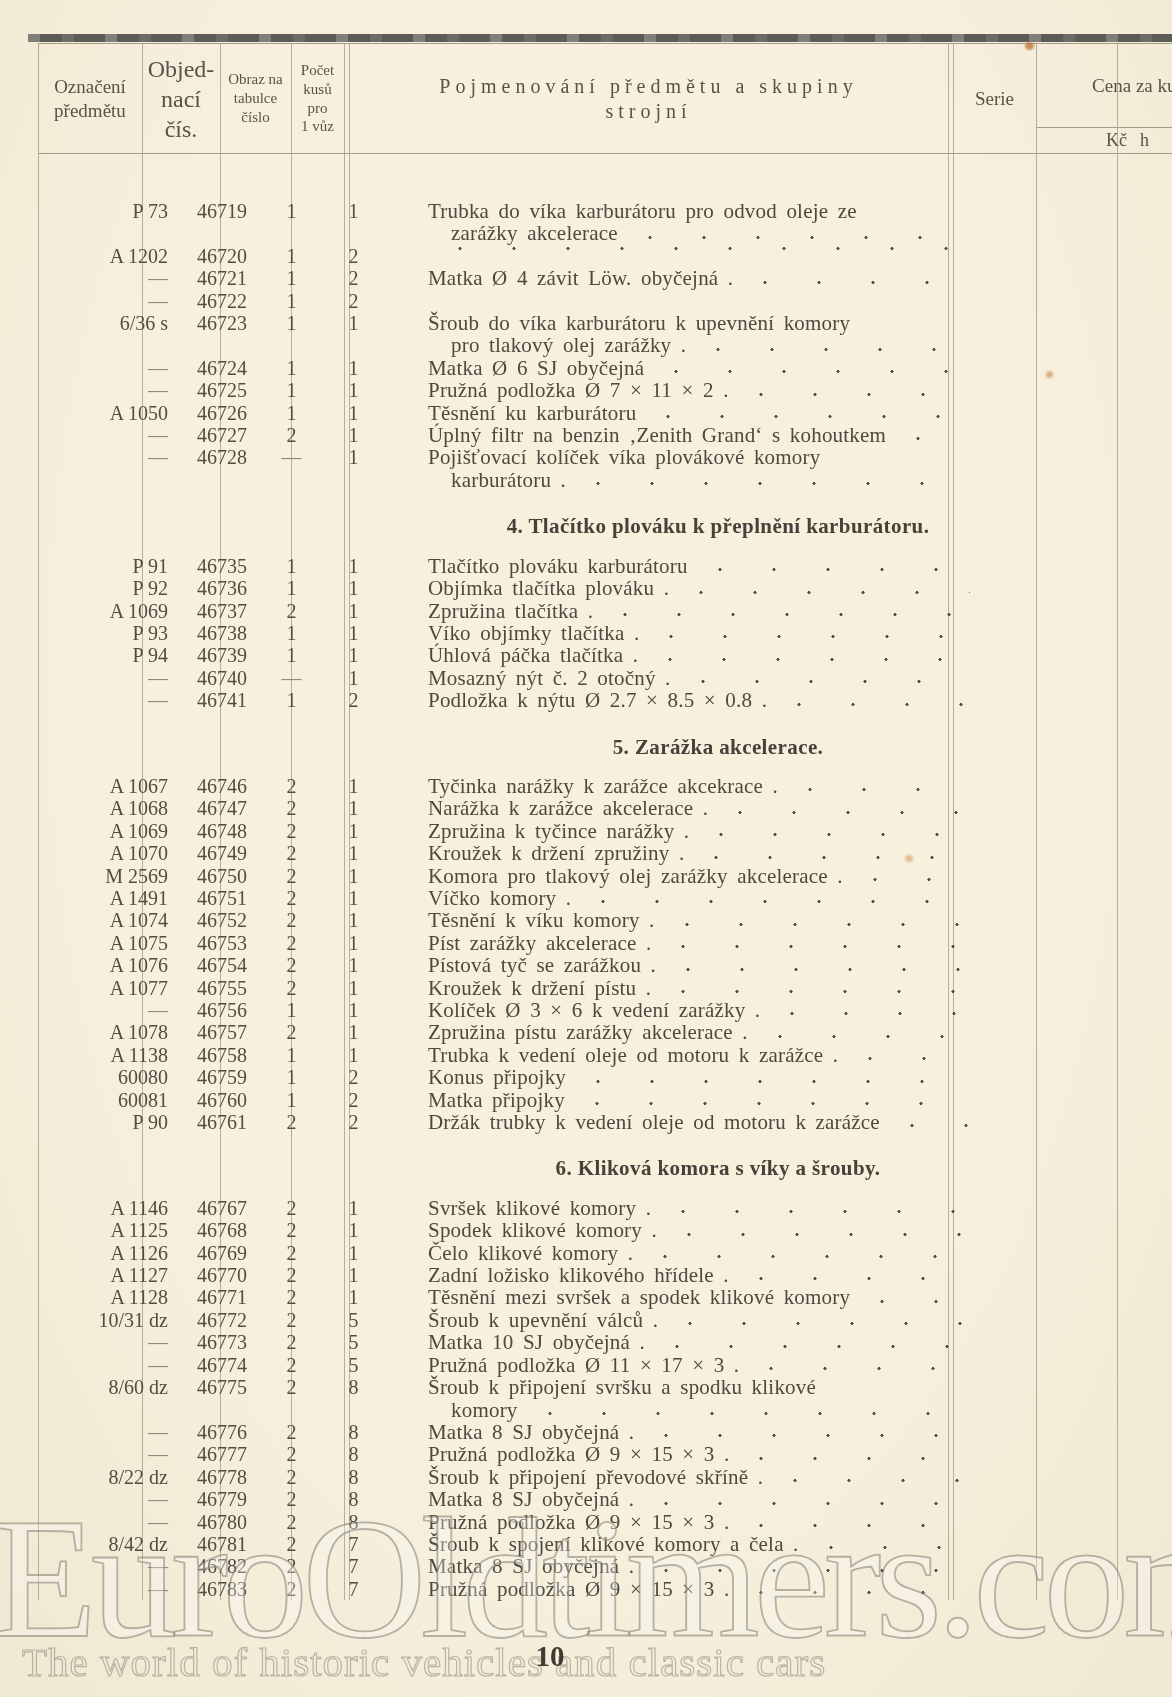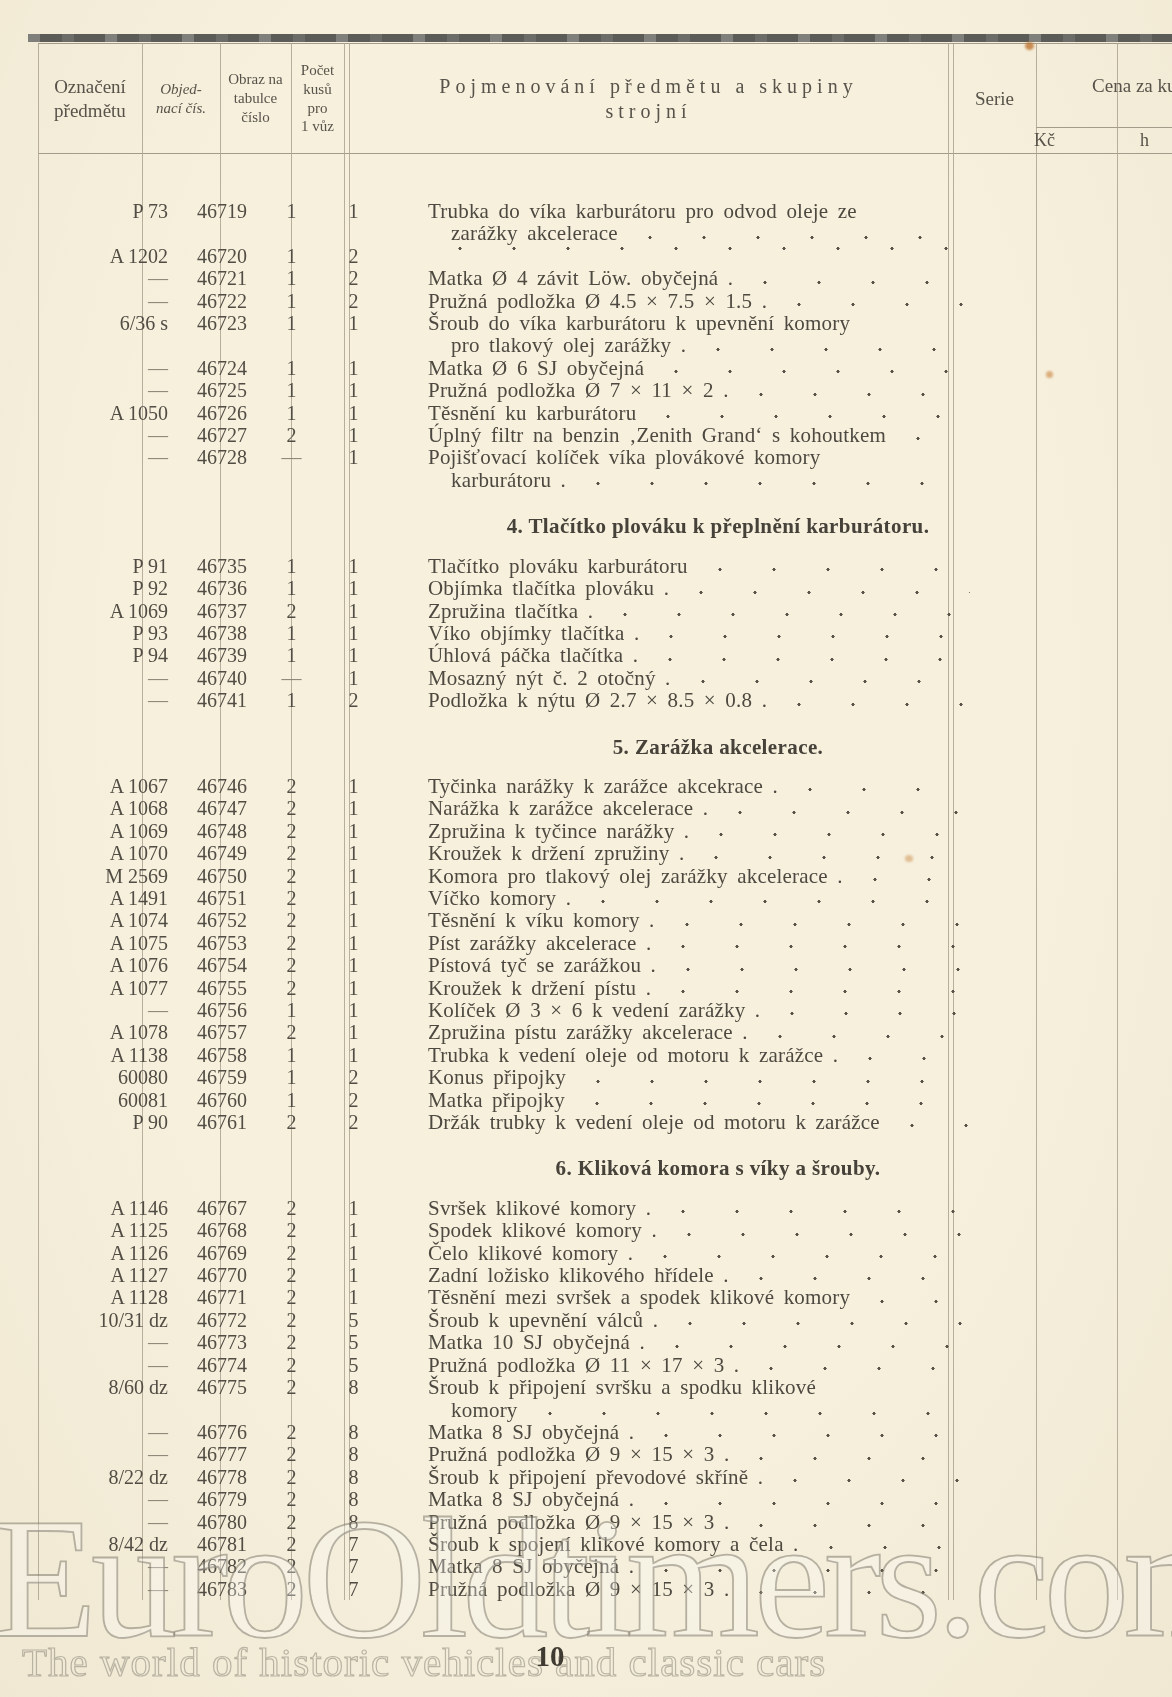--- a/index.html
+++ b/index.html
@@ -24,27 +24,27 @@
   .v5a{left:344px;} .v5b{left:349px;}
   .v6a{left:948px;} .v6b{left:953px;}
   .v7{left:1036px;} .v8{left:1117px;}
   
   .hcell{
     position:absolute;top:44px;height:109px;
     display:flex;align-items:center;justify-content:center;
     text-align:center;white-space:pre-line;line-height:1.25;color:#57534a;
   }
   .hc1{left:38px;width:104px;font-size:19px;}
-  .hc2{left:142px;width:78px;font-size:15px;font-style:italic;}
+  .hc2{left:142px;width:78px;font-size:24px;}
   .hc3{left:220px;width:71px;font-size:15px;}
   .hc4{left:291px;width:53px;font-size:15px;}
   .hc5{left:349px;width:599px;font-size:20px;letter-spacing:5px;}
   .hc6{left:953px;width:83px;font-size:19px;}
   .hc7{left:1036px;width:116px;height:83px;font-size:19px;padding-left:44px;}
-  .hc8{left:1004px;top:127px;width:81px;height:26px;font-size:18px;}
+  .hc8{left:1076px;top:127px;width:81px;height:26px;font-size:18px;}
   .hc9{left:1117px;top:127px;width:55px;height:26px;font-size:18px;}
   
   .tbody{position:absolute;left:38px;top:200px;width:1120px;margin-left:36px;}
   .row{
     display:grid;grid-template-columns:104px 78px 71px 53px 600px;
     line-height:22.4px;min-height:22.4px;font-size:20px;color:#514d44;
   }
   .cell{min-width:0;}
   .c1{text-align:right;padding-right:10px;}
   .c2{text-align:right;padding-right:9px;}
@@ -169,26 +169,20 @@
             <span class="dots"></span>
           </div>
         </div>
   </div>
 
   <div class="row">
     <div class="cell c1 dash">—</div>
     <div class="cell c2">46722</div>
     <div class="cell c3">1</div>
     <div class="cell c4">2</div>
-    <div class="cell c5">
-          <div class="line">
-            <span class="txt">Pružná podložka Ø 4.5 × 7.5 × 1.5 .</span>
-            <span class="dots"></span>
-          </div>
-        </div>
   </div>
 
   <div class="row">
     <div class="cell c1">6/36 s</div>
     <div class="cell c2">46723</div>
     <div class="cell c3">1</div>
     <div class="cell c4">1</div>
     <div class="cell c5">
           <div class="line">
             <span class="txt">Šroub do víka karburátoru k upevnění komory</span>

